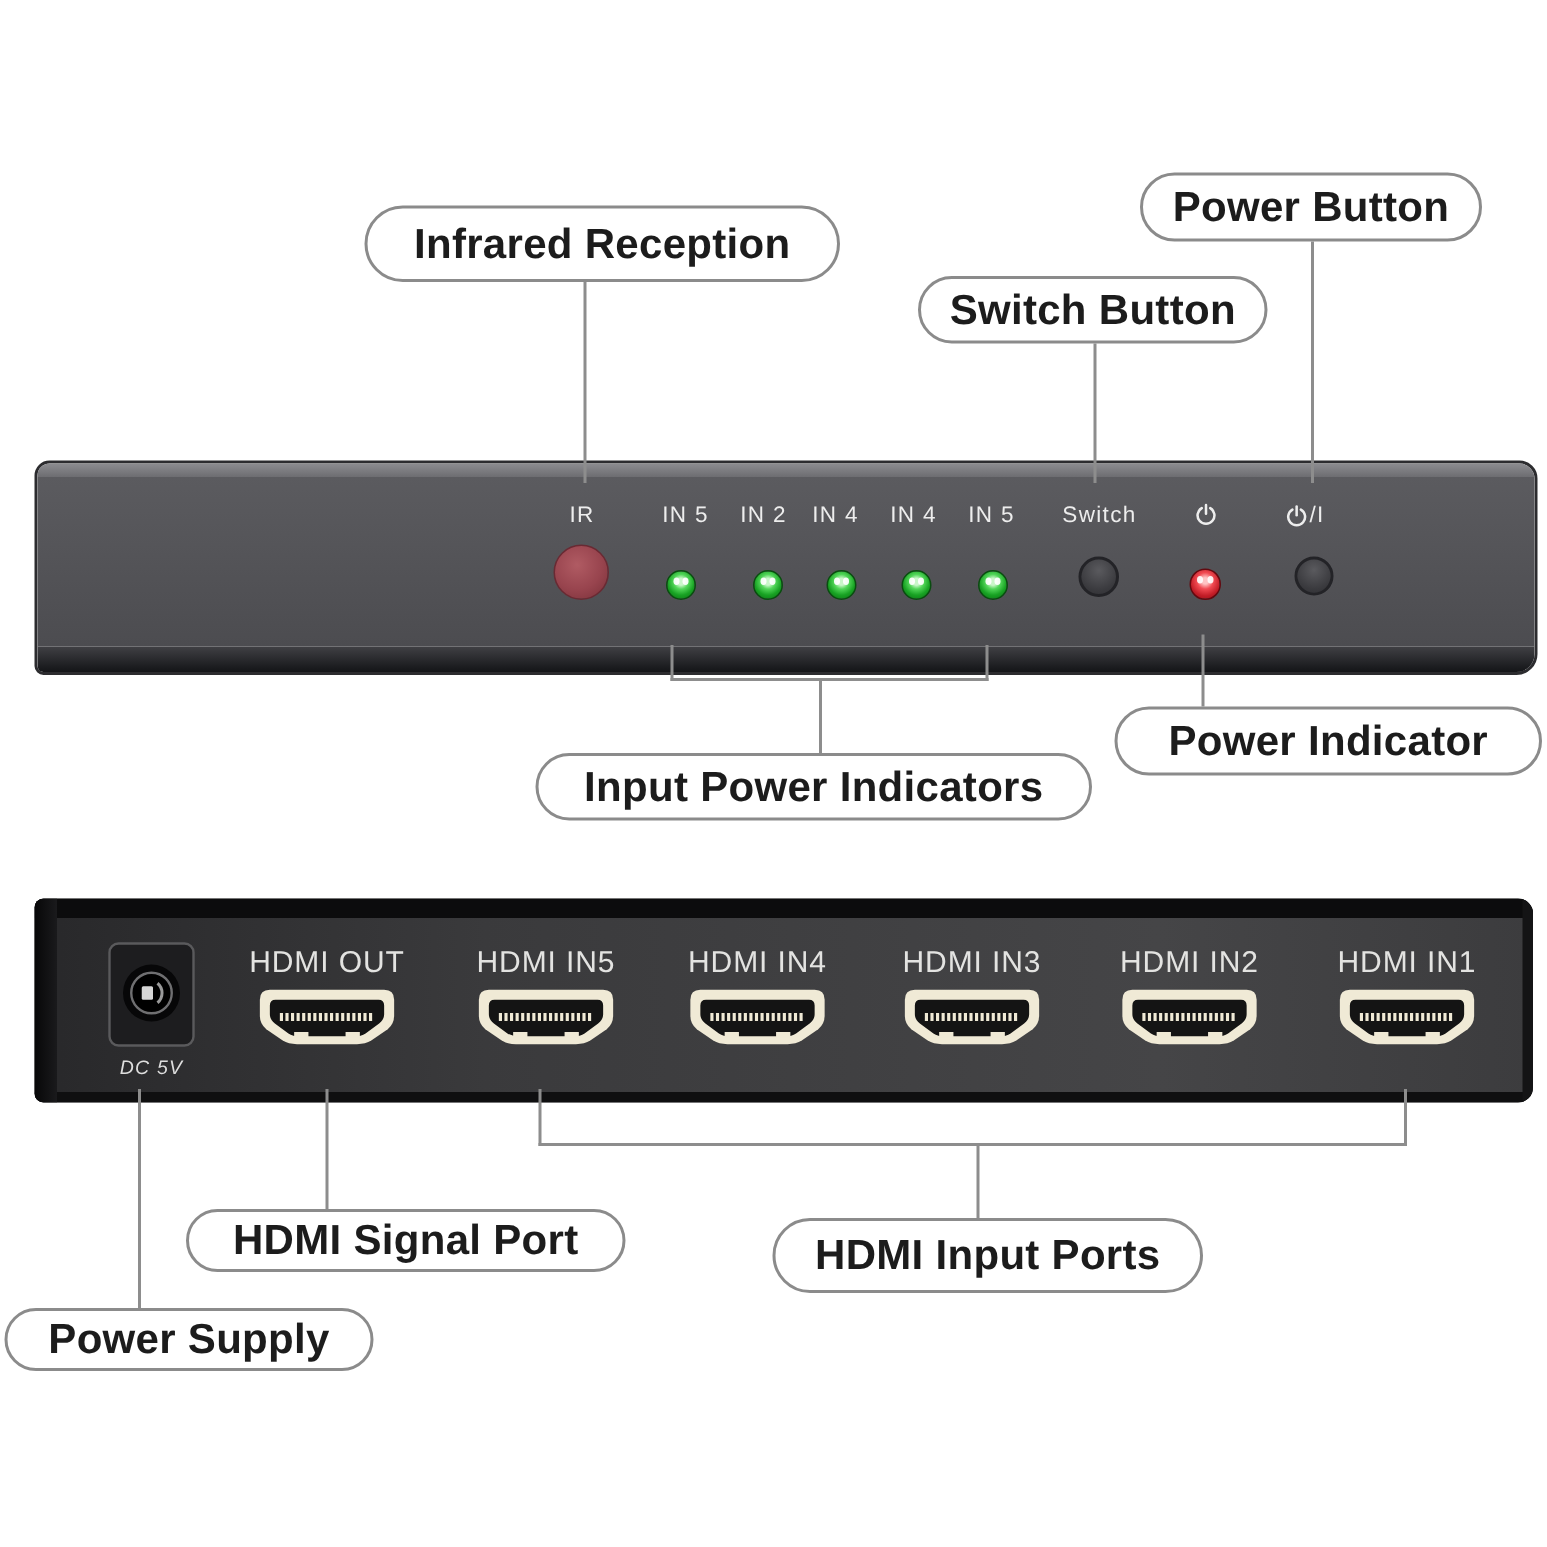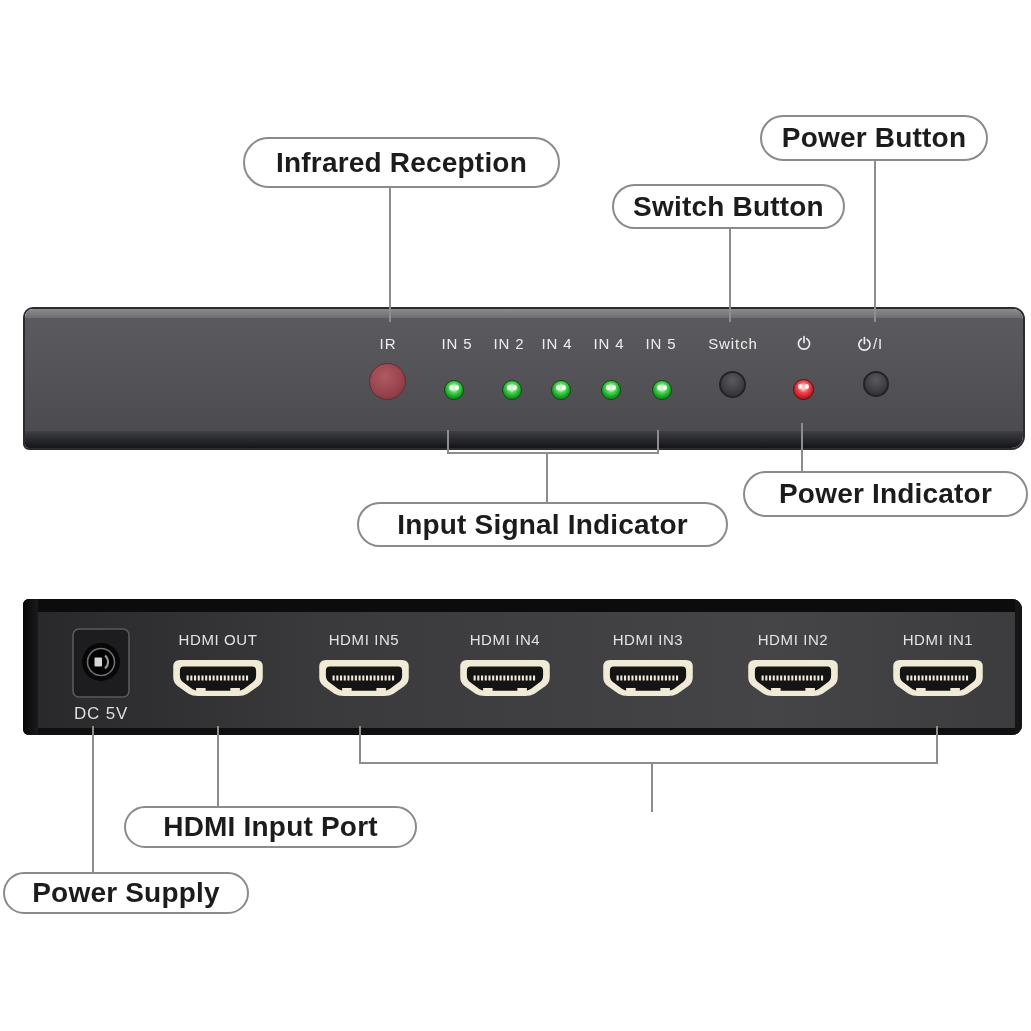--- a/index.html
+++ b/index.html
@@ -63,52 +63,55 @@
     border-radius:6px 10px 10px 6px;box-sizing:border-box;overflow:hidden;z-index:1;
     background:#333335;
   }
   .rp-top{position:absolute;left:0;top:0;width:100%;height:13px;background:#0c0c0d;}
   .rp-face{position:absolute;left:0;top:13px;width:100%;height:116px;background:linear-gradient(90deg,#28282a,#3a3a3c 30%,#454547 75%,#3c3c3e);}
   .rp-bottom{position:absolute;left:0;top:129px;width:100%;height:7px;background:#0f0f10;}
   .rp-left-edge{position:absolute;left:0;top:0;width:15px;height:100%;background:linear-gradient(90deg,#070708,#1a1a1c);}
   .rp-right-edge{position:absolute;right:0;top:0;width:7px;height:100%;background:#141415;}
   .rp-label{
     position:absolute;top:32px;transform:translateX(-50%);
-    color:#e3e3e1;font-size:15px;font-weight:400;letter-spacing:.6px;white-space:nowrap;text-align:right;
+    color:#e3e3e1;font-size:20px;font-weight:400;letter-spacing:.6px;white-space:nowrap;text-align:right;
   }
   .hdmi-port{position:absolute;top:59px;width:100px;height:40px;}
   .dc-jack{position:absolute;left:49px;top:29px;width:58px;height:70px;}
   .dc-label{
     position:absolute;left:49px;top:105px;width:58px;text-align:center;
-    color:#dedede;font-size:17px;font-weight:500;letter-spacing:.8px;white-space:nowrap;
+    color:#dedede;font-size:13px;font-weight:500;letter-spacing:.8px;white-space:nowrap;font-style:italic;
   }
   .power-glyph{display:inline-block;vertical-align:middle;}
 </style>
 </head>
 <body>
 
 <div id="canvas">
 
   <div class="bubble" style="left:243px;top:137px;width:317px;height:51px;">
     <span>Infrared Reception</span>
   </div>
   <div class="bubble" style="left:760px;top:115px;width:228px;height:46px;">
     <span>Power Button</span>
   </div>
   <div class="bubble" style="left:612px;top:184px;width:233px;height:45px;">
     <span>Switch Button</span>
   </div>
   <div class="bubble" style="left:357px;top:502px;width:371px;height:45px;">
-    <span>Input Signal Indicator</span>
+    <span>Input Power Indicators</span>
   </div>
   <div class="bubble" style="left:743px;top:471px;width:285px;height:46px;justify-content:center;">
     <span>Power Indicator</span>
   </div>
   <div class="bubble" style="left:124px;top:806px;width:293px;height:42px;">
-    <span>HDMI Input Port</span>
+    <span>HDMI Signal Port</span>
+  </div>
+  <div class="bubble" style="left:515px;top:812px;width:287px;height:50px;">
+    <span>HDMI Input Ports</span>
   </div>
   <div class="bubble" style="left:3px;top:872px;width:246px;height:42px;">
     <span>Power Supply</span>
   </div>
 
   <div class="cline" style="left:389px;top:188px;width:2px;height:134px;"></div>
   <div class="cline" style="left:729px;top:229px;width:2px;height:93px;"></div>
   <div class="cline" style="left:874px;top:161px;width:2px;height:161px;"></div>
   <div class="cline" style="left:801px;top:423px;width:2px;height:48px;"></div>
 

